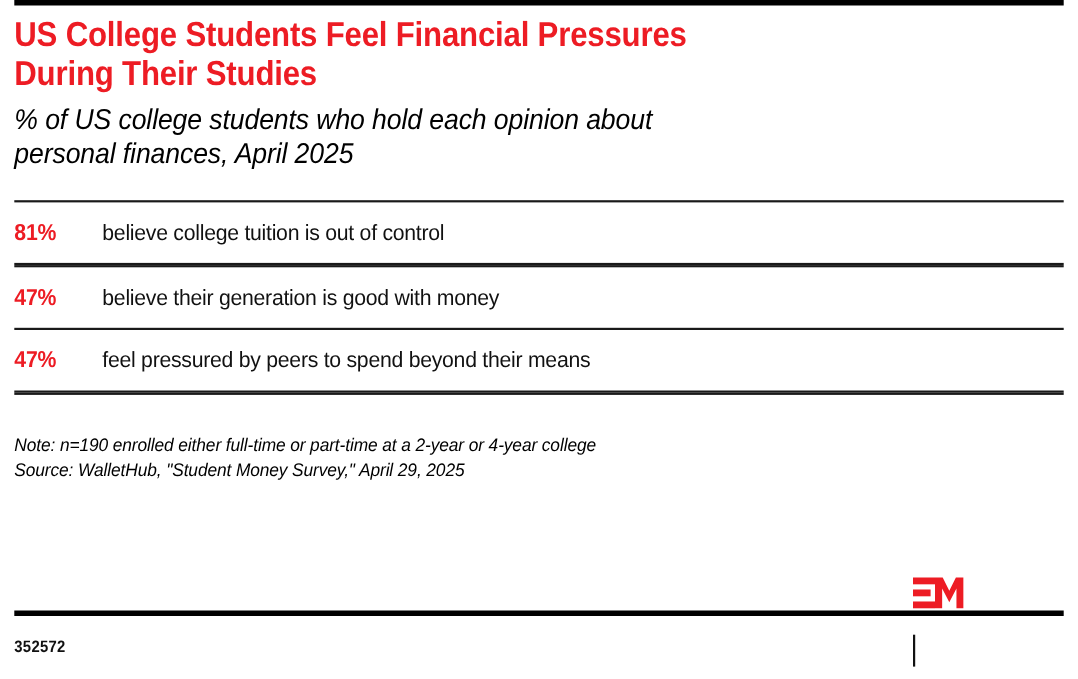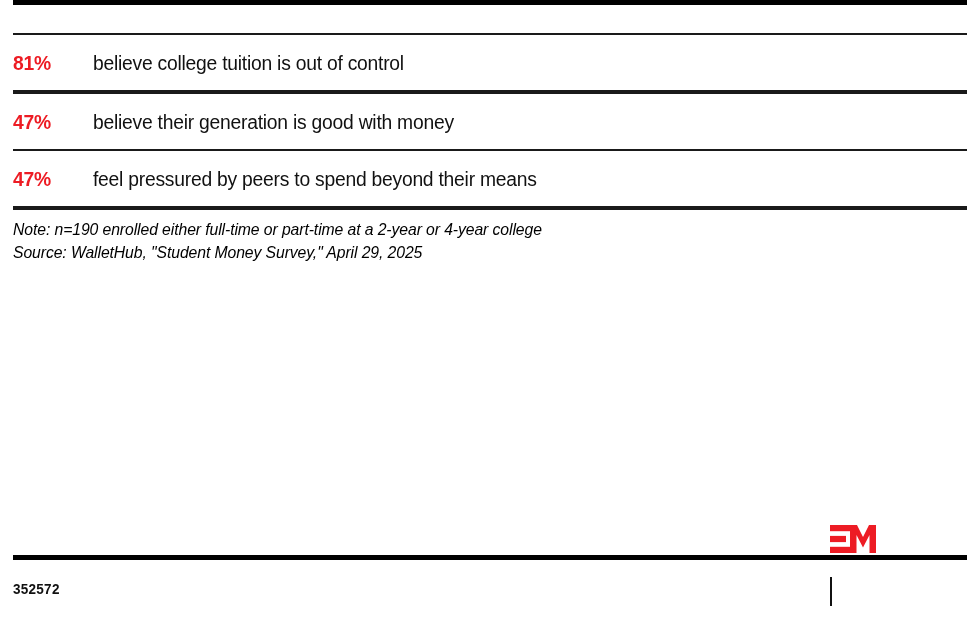--- a/index.html
+++ b/index.html
@@ -78,20 +78,21 @@
     letter-spacing:-0.25px;
     transform:scaleX(0.965);
     transform-origin:left center;
     white-space:nowrap;
   }
 
   
   #notes {
     flex:1 1 auto;
     padding-top:8px;
+    margin-top:27px;
   }
   .note-line {
     color:#000000;
     font-size:16.5px;
     font-style:italic;
     line-height:1.38;
     letter-spacing:-0.1px;
     transform:scaleX(0.955);
     transform-origin:left center;
     white-space:nowrap;
@@ -133,20 +134,26 @@
     transform-origin:left center;
   }
 </style>
 </head>
 <body>
 
 <div id="chart-card">
 
   <div class="rule-thick"></div>
 
+  <div id="header">
+    <h1 id="chart-title">US College Students Feel Financial Pressures
+During Their Studies</h1>
+    <h2 id="chart-subtitle">% of US college students who hold each opinion about
+personal finances, April 2025</h2>
+  </div>
 
   <div id="rows">
 
     <div class="rule-thin"></div>
     <div class="data-row">
       <div class="row-value">81%</div>
       <div class="row-label">believe college tuition is out of control</div>
     </div>
 
     <div class="rule-thin"></div>

